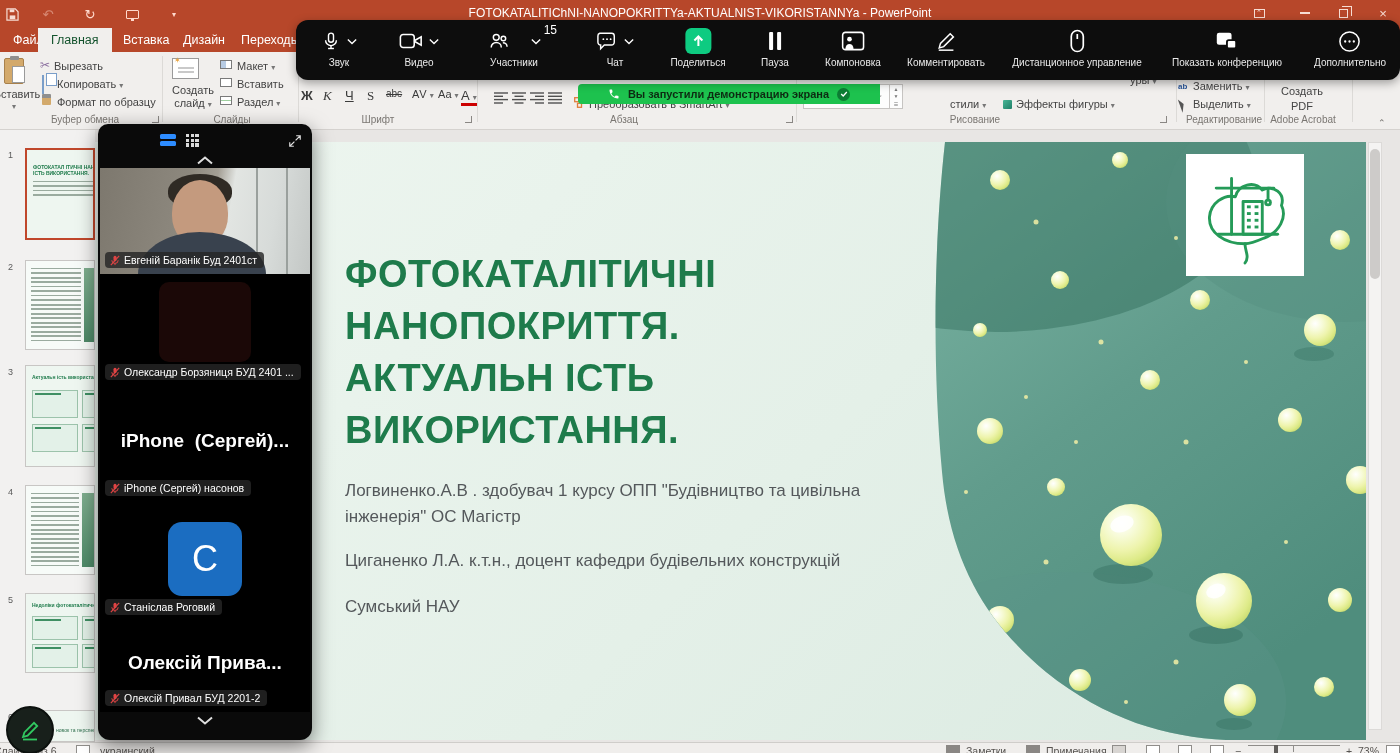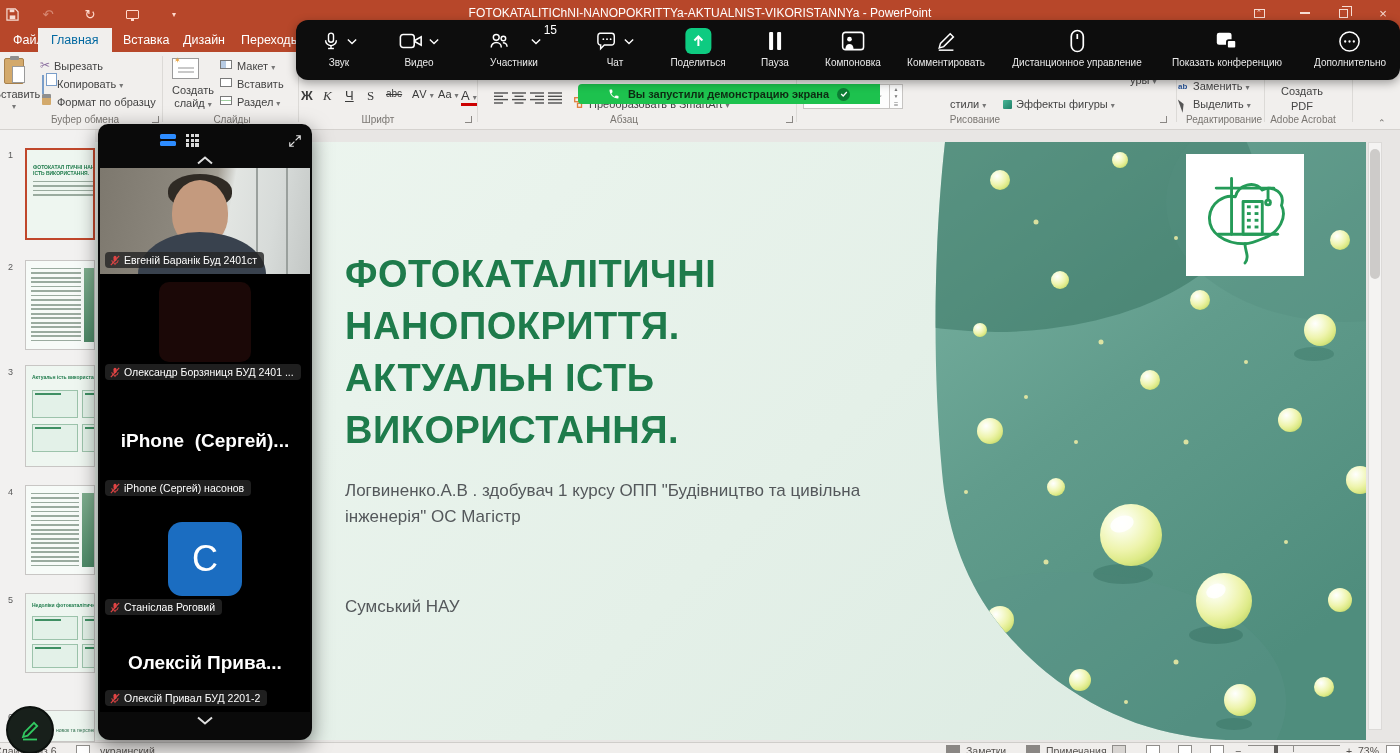--- a/index.html
+++ b/index.html
@@ -18,21 +18,21 @@
   .mini-bar { width:10px; height:1.5px; background:#f7ddd4; }
   .restore-box { width:9px; height:9px; border:1.2px solid #f7ddd4; position:relative; }
   .restore-box:before { content:""; position:absolute; left:2px; top:-4px; width:9px; height:9px; border:1.2px solid #f7ddd4; border-bottom:none; border-left:none; }
   .ribopt-box { width:11px; height:9px; border:1.2px solid #f7ddd4; display:flex; align-items:flex-start; justify-content:center; font-size:7px; line-height:6px; }
   .monitor-ico { width:13px; height:9px; border:1.3px solid #ffd9cd; border-radius:1px; position:relative; }
   .monitor-ico:after { content:""; position:absolute; left:4px; bottom:-3px; width:3px; height:2px; background:#ffd9cd; }
 
   
   .tabsrow { position:absolute; left:0; top:28px; width:1400px; height:24px; background:#b7472a; }
   .rtab { position:absolute; top:0; height:24px; padding:0 13px; display:flex; align-items:center; color:#fff; font-size:12.5px; }
-  .rtab.active { background:#f1efed; color:#0369a1; }
+  .rtab.active { background:#f1efed; color:#14532d; }
 
   
   .ribbon { position:absolute; left:0; top:52px; width:1400px; height:78px; background:#f1efed; border-bottom:1px solid #d5d2cf; }
   .rsep { position:absolute; top:4px; height:66px; width:1px; background:#dcdad7; }
   .rtxt { position:absolute; font-size:11px; color:#444; white-space:nowrap; }
   .rlabel { position:absolute; top:62px; font-size:10px; color:#7a7672; white-space:nowrap; transform:translateX(-50%); }
   .dd:after { content:"▾"; font-size:8px; color:#777; margin-left:3px; }
   .launcher { position:absolute; top:64px; width:7px; height:7px; border-right:1px solid #8a8784; border-bottom:1px solid #8a8784; }
   .clipicon { position:absolute; width:26px; height:30px; }
   .clip-back { position:absolute; left:2px; top:2px; width:20px; height:26px; background:#d3a96b; border:1px solid #a8814c; border-radius:2px; }
@@ -602,20 +602,21 @@
       </svg>
     </div>
 
     <div class="stitle">
       <div>ФОТОКАТАЛІТИЧНІ</div>
       <div>НАНОПОКРИТТЯ.</div>
       <div>АКТУАЛЬН ІСТЬ</div>
       <div>ВИКОРИСТАННЯ.</div>
     </div>
     <div class="ssub" style="top:336px">Логвиненко.А.В . здобувач 1 курсу ОПП "Будівництво та цивільна інженерія" ОС Магістр</div>
+    <div class="ssub" style="top:406px">Циганенко Л.А. к.т.н., доцент кафедри будівельних конструкцій</div>
     <div class="ssub" style="top:452px">Сумський НАУ</div>
   </div>
 
   <div class="scrollzone">
     <div class="scrolltrack">
       <div class="scrollthumb"></div>
     </div>
   </div>
 
   <div class="statusbar">

